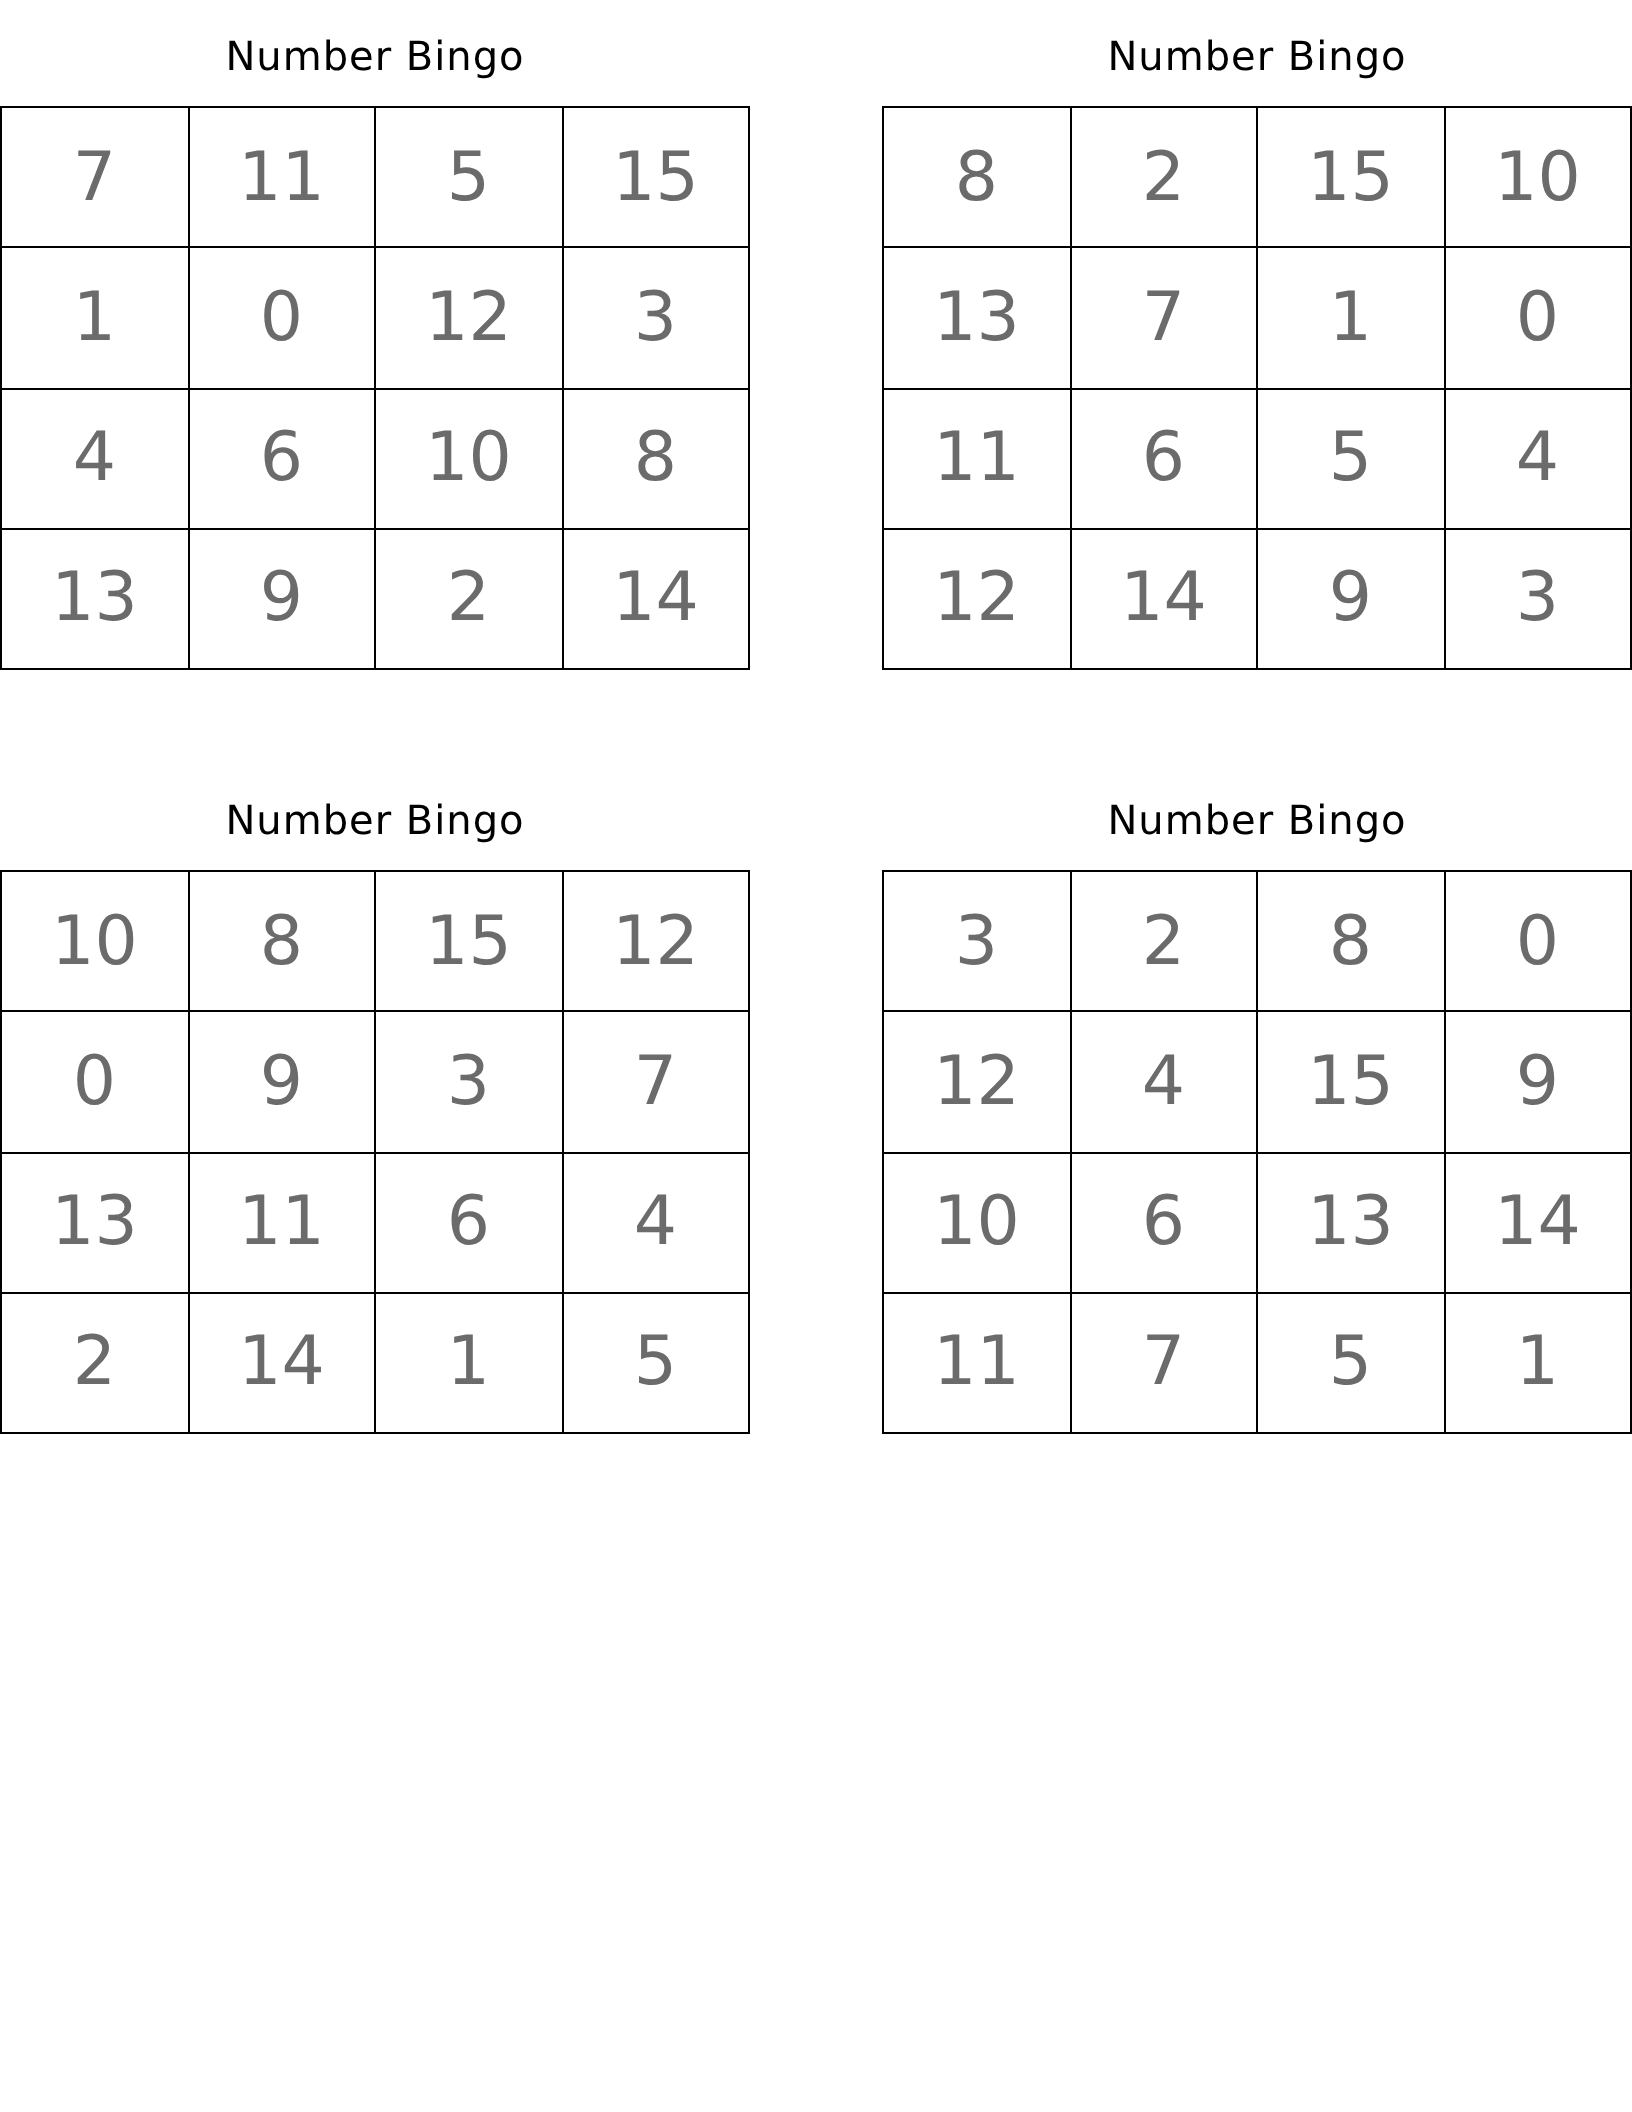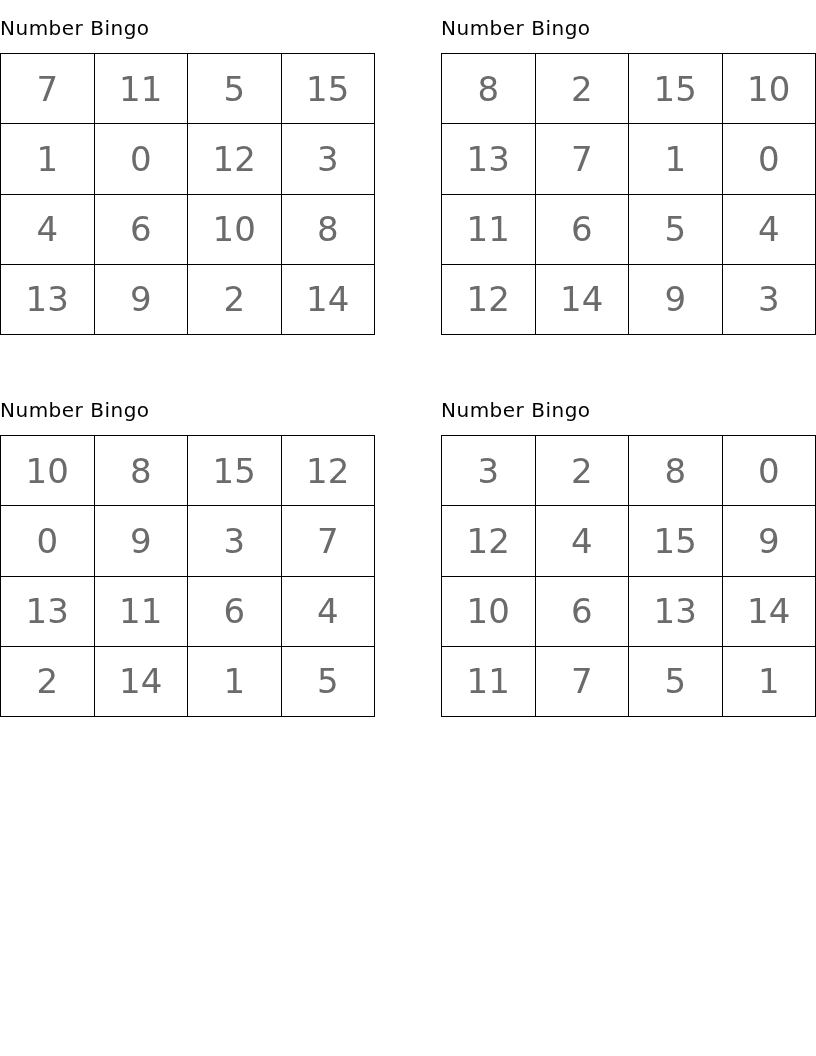--- a/index.html
+++ b/index.html
@@ -18,21 +18,21 @@
   .card {
     position: absolute;
     width: 375px;
   }
   .card-tl { left: 0px;   top: 15px; }
   .card-tr { left: 441px; top: 15px; }
   .card-bl { left: 0px;   top: 397px; }
   .card-br { left: 441px; top: 397px; }
 
   .card-title {
-    text-align: left;
+    text-align: center;
     font-size: 20px;
     line-height: 26px;
     height: 26px;
     margin-bottom: 12px;
     color: #000000;
     letter-spacing: 0.5px;
   }
   .grid {
     box-sizing: border-box;
     width: 375px;

